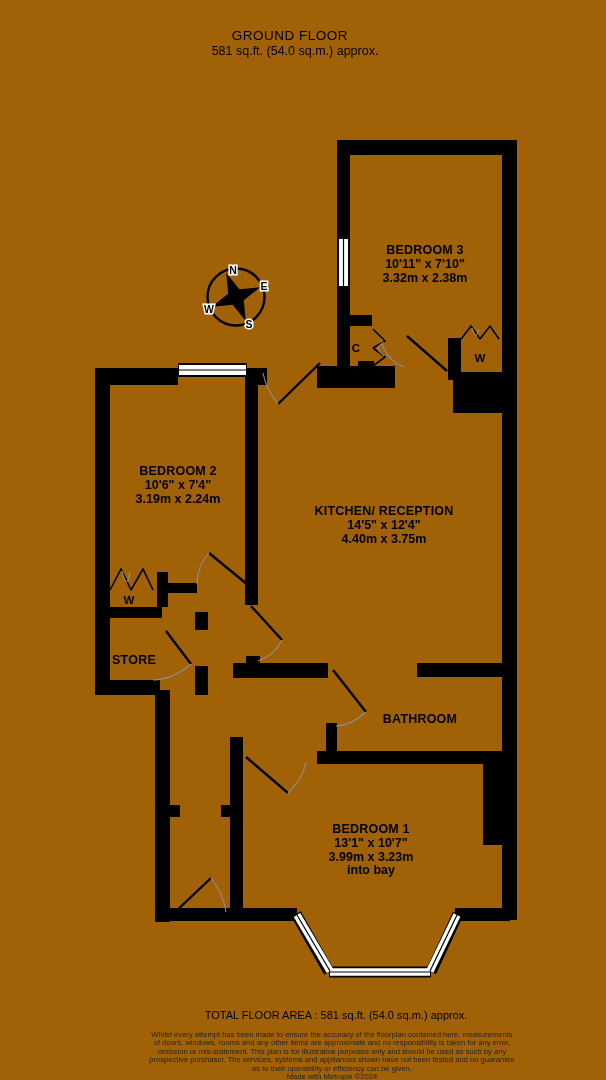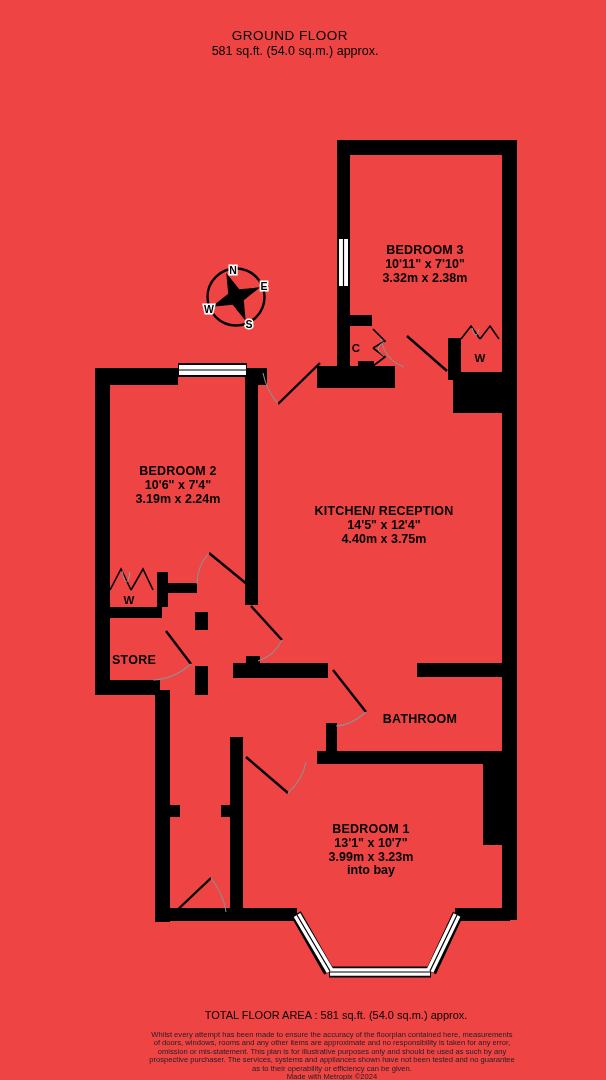--- a/index.html
+++ b/index.html
@@ -1,16 +1,16 @@
 <!DOCTYPE html>
 <html><head>
 <meta charset="utf-8">
 <style>
   html,body{margin:0;padding:0;background:#ffffff;}
-  .page{position:relative;width:606px;height:1080px;background:#ef4444;overflow:hidden;}
+  .page{position:relative;width:606px;height:1080px;background:#a16207;overflow:hidden;}
   svg{display:block;}
   text{font-family:"Liberation Sans", sans-serif;fill:#000000;}
   .hdr-title{font-size:13.5px;font-weight:400;text-anchor:middle;letter-spacing:.5px;}
   .hdr-sub{font-size:12.5px;font-weight:400;text-anchor:middle;}
   .room-name{font-size:12.5px;font-weight:700;text-anchor:middle;letter-spacing:.2px;}
   .room-dim{font-size:12.5px;font-weight:700;text-anchor:middle;}
   .closet-lbl{font-size:11.5px;font-weight:700;text-anchor:middle;}
   .compass-lbl{font-size:10.5px;font-weight:700;text-anchor:middle;paint-order:stroke;stroke:#ffffff;stroke-width:3px;}
   .ftr-total{font-size:11px;font-weight:400;text-anchor:middle;}
   .ftr-small{font-size:7.6px;font-weight:400;text-anchor:middle;fill:#222222;}

